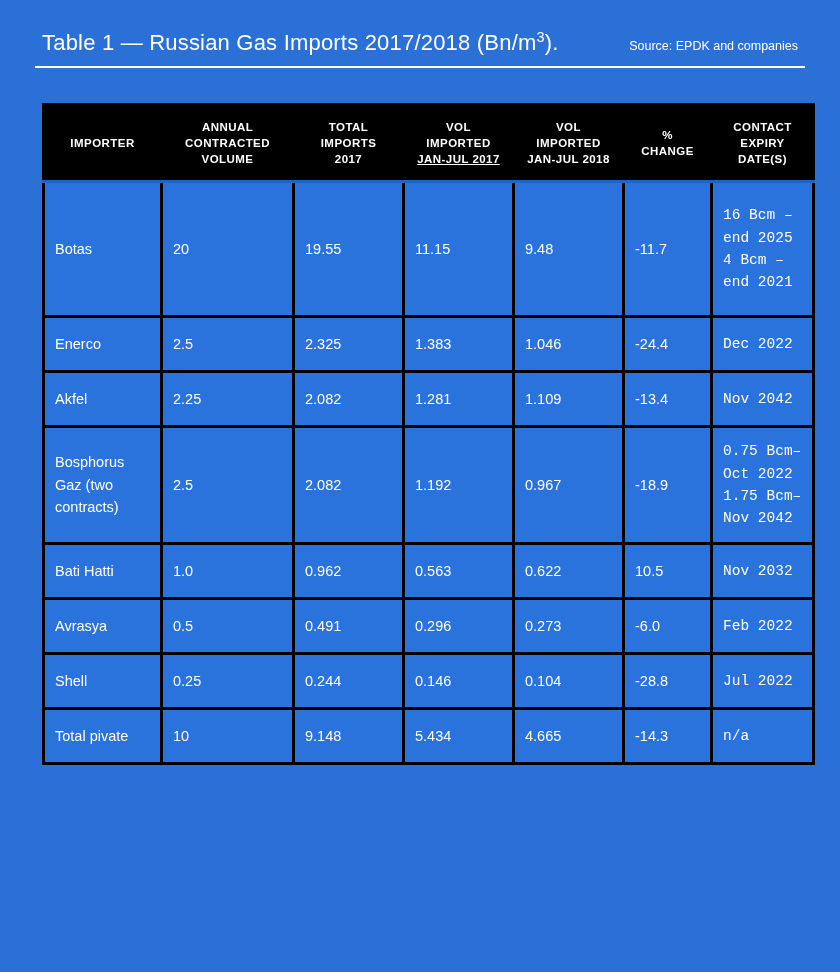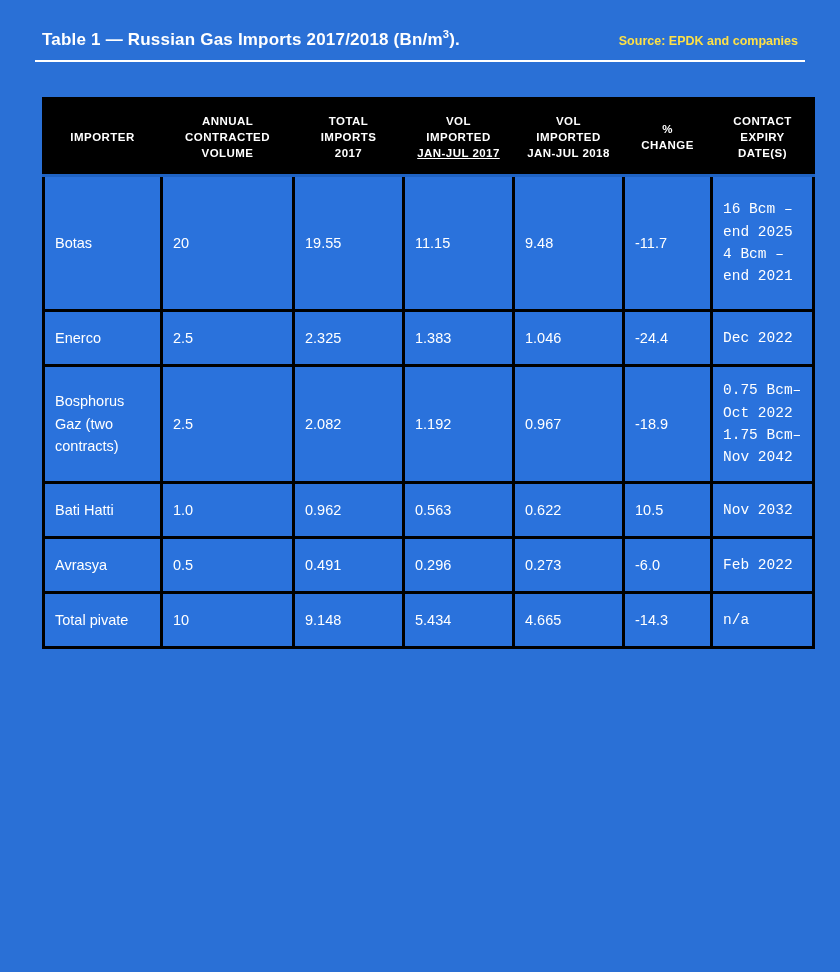--- a/index.html
+++ b/index.html
@@ -23,34 +23,34 @@
 
   
   .head-row {
     display: flex;
     align-items: baseline;
     justify-content: space-between;
     padding: 30px 14px 0 14px;
   }
   .table-title {
     color: #ffffff;
-    font-size: 17px;
-    font-weight: bold;
+    font-size: 22px;
+    font-weight: normal;
     letter-spacing: 0.2px;
     white-space: nowrap;
   }
   .table-title sup {
     font-size: 0.66em;
     vertical-align: super;
     line-height: 0;
   }
   .source-note {
-    color: #fde047;
+    color: #ffffff;
     font-size: 12.5px;
-    font-weight: bold;
+    font-weight: normal;
     white-space: nowrap;
   }
   .title-rule {
     height: 2px;
     background: #ffffff;
     margin: 10px 7px 0 7px;
   }
 
   
   .table-wrap {
@@ -186,20 +186,31 @@
             <td>Enerco</td>
             <td>2.5</td>
             <td>2.325</td>
             <td>1.383</td>
             <td>1.046</td>
             <td>-24.4</td>
             <td class="cell-lines">
               <span>Dec 2022</span>
             </td>
           </tr>
+          <tr class="r-short">
+            <td>Akfel</td>
+            <td>2.25</td>
+            <td>2.082</td>
+            <td>1.281</td>
+            <td>1.109</td>
+            <td>-13.4</td>
+            <td class="cell-lines">
+              <span>Nov 2042</span>
+            </td>
+          </tr>
           <tr class="r-mid">
             <td>Bosphorus Gaz (two contracts)</td>
             <td>2.5</td>
             <td>2.082</td>
             <td>1.192</td>
             <td>0.967</td>
             <td>-18.9</td>
             <td class="cell-lines">
               <span>0.75 Bcm–</span>
               <span>Oct 2022</span>
@@ -223,20 +234,31 @@
             <td>0.5</td>
             <td>0.491</td>
             <td>0.296</td>
             <td>0.273</td>
             <td>-6.0</td>
             <td class="cell-lines">
               <span>Feb 2022</span>
             </td>
           </tr>
           <tr class="r-short">
+            <td>Shell</td>
+            <td>0.25</td>
+            <td>0.244</td>
+            <td>0.146</td>
+            <td>0.104</td>
+            <td>-28.8</td>
+            <td class="cell-lines">
+              <span>Jul 2022</span>
+            </td>
+          </tr>
+          <tr class="r-short">
             <td>Total pivate</td>
             <td>10</td>
             <td>9.148</td>
             <td>5.434</td>
             <td>4.665</td>
             <td>-14.3</td>
             <td class="cell-lines">
               <span>n/a</span>
             </td>
           </tr>

